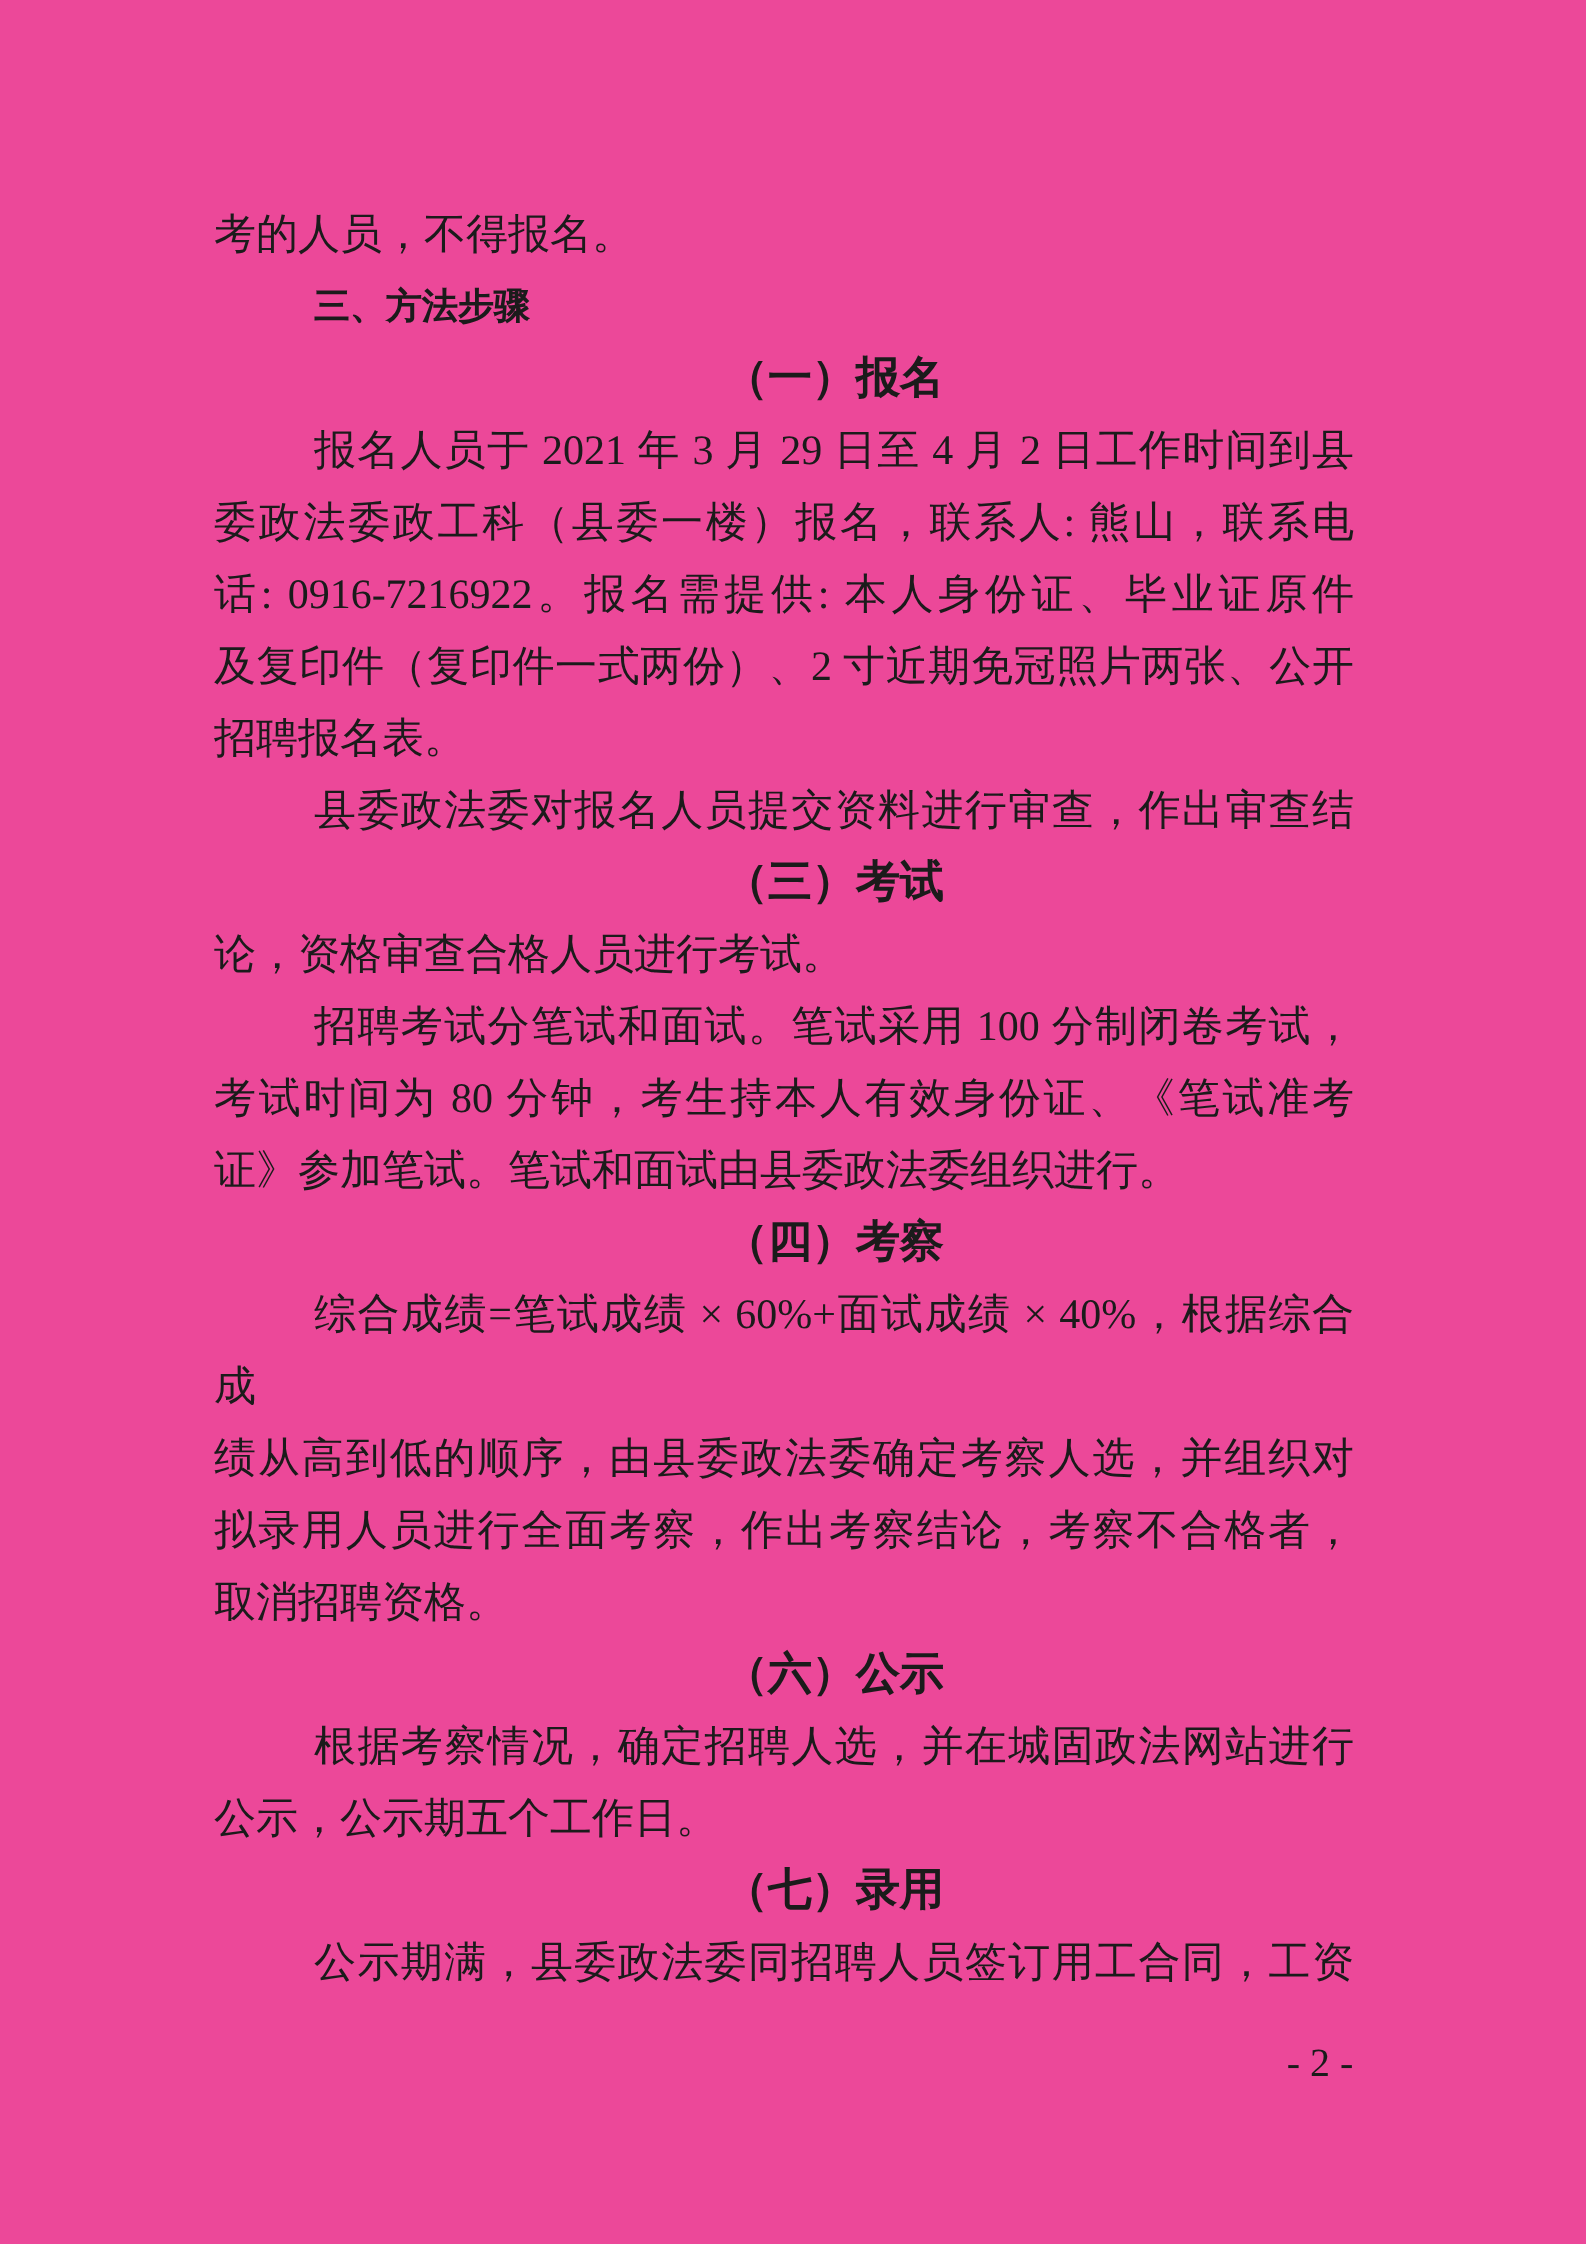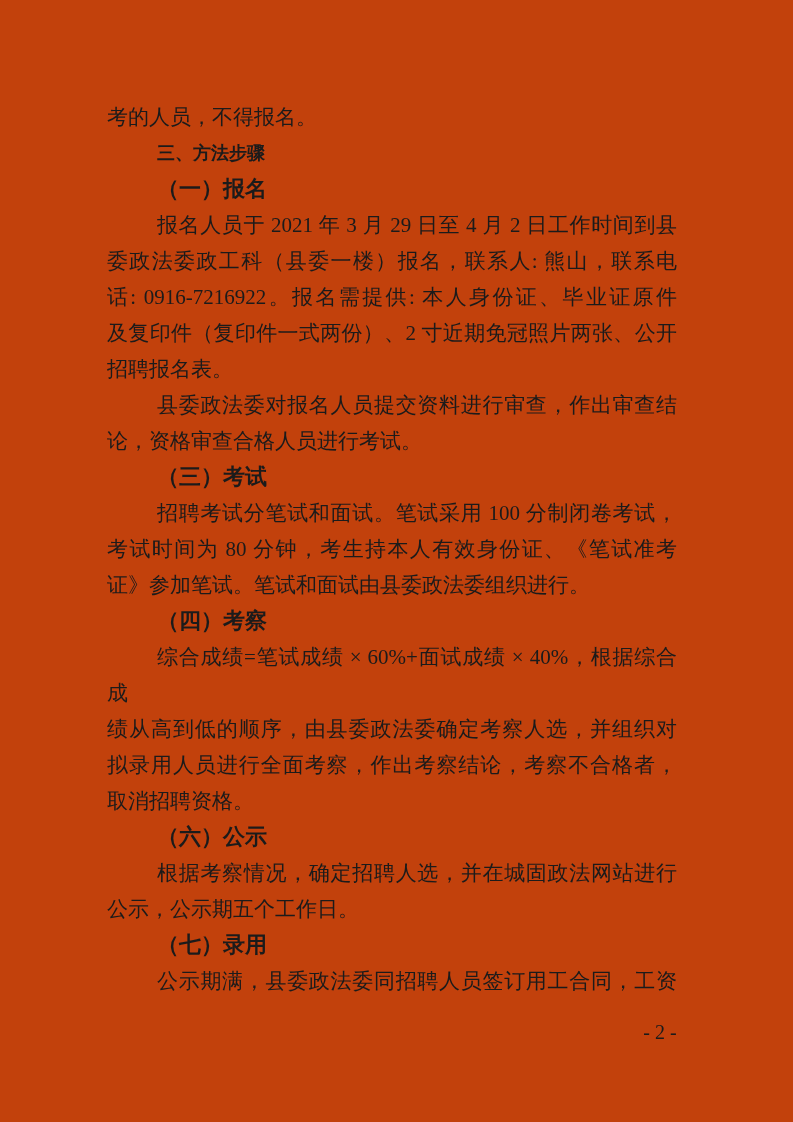--- a/index.html
+++ b/index.html
@@ -4,21 +4,21 @@
 <style>
   html, body {
     margin: 0;
     padding: 0;
     background: #ffffff;
   }
   .page {
     position: relative;
     width: 793px;
     height: 1122px;
-    background: #c2410c;
+    background: #ec4899;
     overflow: hidden;
     font-family: "Liberation Serif", "DejaVu Serif", serif;
     color: #1b1b1b;
   }
   .doc-body {
     position: absolute;
     left: 107px;
     top: 99px;
     width: 570px;
   }
@@ -38,20 +38,21 @@
   }
   .line.heading-section {
     font-family: "Liberation Sans", "DejaVu Sans", sans-serif;
     font-weight: bold;
     font-size: 18px;
   }
   .line.heading-sub {
     font-family: "Liberation Serif", "DejaVu Serif", serif;
     font-weight: bold;
     font-size: 22px;
+    text-align: center;
   }
   .page-number {
     position: absolute;
     top: 1018px;
     left: 628px;
     width: 64px;
     height: 28px;
     line-height: 28px;
     text-align: center;
     font-size: 20px;
@@ -66,22 +67,22 @@
   <div class="doc-body" id="doc-body">
       <div class="line body">考的人员，不得报名。</div>
       <div class="line heading-section indent">三、方法步骤</div>
       <div class="line heading-sub indent">（一）报名</div>
       <div class="line body indent justify">报名人员于 2021 年 3 月 29 日至 4 月 2 日工作时间到县</div>
       <div class="line body justify">委政法委政工科（县委一楼）报名，联系人: 熊山，联系电</div>
       <div class="line body justify">话: 0916-7216922。报名需提供: 本人身份证、毕业证原件</div>
       <div class="line body justify">及复印件（复印件一式两份）、2 寸近期免冠照片两张、公开</div>
       <div class="line body">招聘报名表。</div>
       <div class="line body indent justify">县委政法委对报名人员提交资料进行审查，作出审查结</div>
+      <div class="line heading-sub indent">（三）考试</div>
       <div class="line body">论，资格审查合格人员进行考试。</div>
-      <div class="line heading-sub indent">（三）考试</div>
       <div class="line body indent justify">招聘考试分笔试和面试。笔试采用 100 分制闭卷考试，</div>
       <div class="line body justify">考试时间为 80 分钟，考生持本人有效身份证、《笔试准考</div>
       <div class="line body">证》参加笔试。笔试和面试由县委政法委组织进行。</div>
       <div class="line heading-sub indent">（四）考察</div>
       <div class="line body indent justify">综合成绩=笔试成绩 × 60%+面试成绩 × 40%，根据综合成</div>
       <div class="line body justify">绩从高到低的顺序，由县委政法委确定考察人选，并组织对</div>
       <div class="line body justify">拟录用人员进行全面考察，作出考察结论，考察不合格者，</div>
       <div class="line body">取消招聘资格。</div>
       <div class="line heading-sub indent">（六）公示</div>
       <div class="line body indent justify">根据考察情况，确定招聘人选，并在城固政法网站进行</div>

